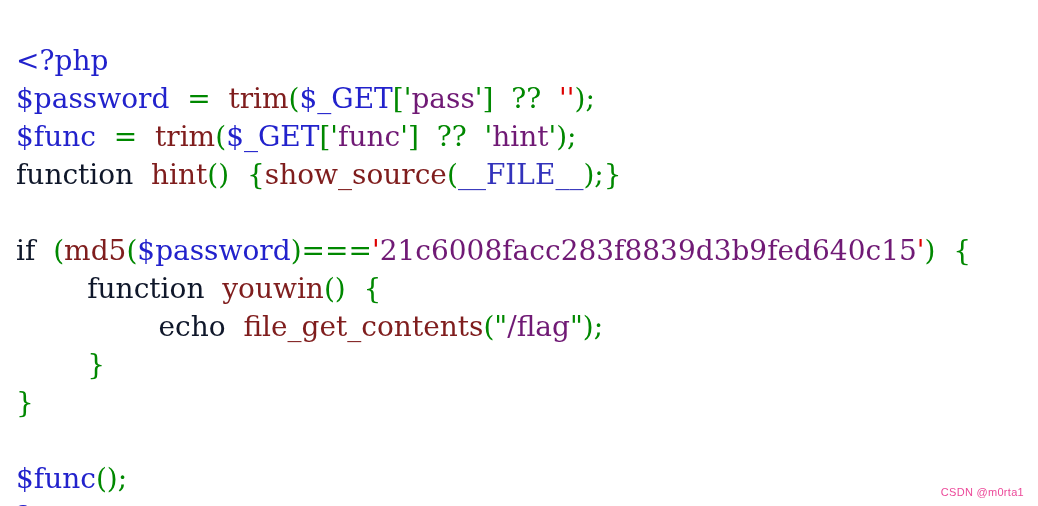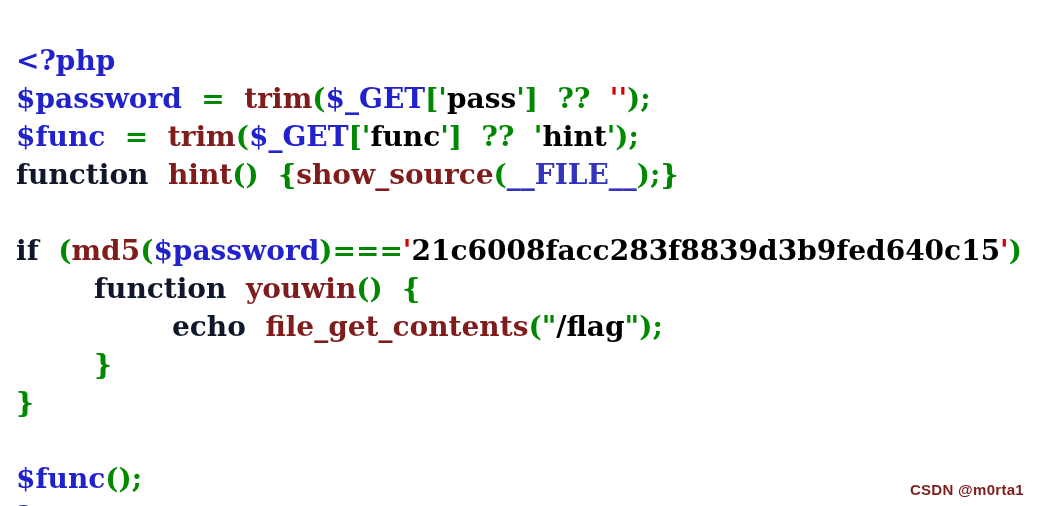--- a/index.html
+++ b/index.html
@@ -13,21 +13,20 @@
     height: 506px;
     overflow: hidden;
     font-family: "DejaVu Serif", "Liberation Serif", serif;
   }
 
   #page {
     position: relative;
     width: 1038px;
     height: 506px;
     background: #ffffff;
-    font-weight: bold;
   }
 
   #code-listing {
     position: absolute;
     left: 0;
     top: 0;
     width: 1038px;
     padding: 14px 0 0 16px;
     box-sizing: border-box;
     font-family: "DejaVu Serif", "Liberation Serif", serif;
@@ -48,32 +47,32 @@
   }
 
   
   .tok-tag      { color: #2222cc; }
   .tok-var      { color: #2222cc; }
   .tok-func     { color: #7f1d1d; }
   .tok-const    { color: #3333bb; }
   .tok-keyword  { color: #0f172a; }
   .tok-punct    { color: #008800; }
   .tok-op       { color: #008800; }
-  .tok-string   { color: #000000; }
+  .tok-string   { color: #701a75; }
   .tok-quote-g  { color: #008800; }
   .tok-quote-r  { color: #dd0000; }
   .tok-plain    { color: #222222; }
 
   #watermark {
     position: absolute;
     right: 14px;
     bottom: 8px;
     font-family: "Liberation Sans", sans-serif;
-    font-size: 15px;
-    color: #7f1d1d;
+    font-size: 11px;
+    color: #ec4899;
     letter-spacing: 0.3px;
     white-space: pre;
   }
 </style>
 </head>
 <body>
 
 <div id="page">
 
   <pre id="code-listing"><div class="code-line"><span class="tok-tag">&lt;?php</span></div><div class="code-line"><span class="tok-var">$password</span><span class="tok-plain">  </span><span class="tok-op">=</span><span class="tok-plain">  </span><span class="tok-func">trim</span><span class="tok-punct">(</span><span class="tok-var">$_GET</span><span class="tok-punct">[</span><span class="tok-quote-g">'</span><span class="tok-string">pass</span><span class="tok-quote-g">'</span><span class="tok-punct">]</span><span class="tok-plain">  </span><span class="tok-op">??</span><span class="tok-plain">  </span><span class="tok-quote-r">''</span><span class="tok-punct">)</span><span class="tok-punct">;</span></div><div class="code-line"><span class="tok-var">$func</span><span class="tok-plain">  </span><span class="tok-op">=</span><span class="tok-plain">  </span><span class="tok-func">trim</span><span class="tok-punct">(</span><span class="tok-var">$_GET</span><span class="tok-punct">[</span><span class="tok-quote-g">'</span><span class="tok-string">func</span><span class="tok-quote-g">'</span><span class="tok-punct">]</span><span class="tok-plain">  </span><span class="tok-op">??</span><span class="tok-plain">  </span><span class="tok-quote-g">'</span><span class="tok-string">hint</span><span class="tok-quote-g">'</span><span class="tok-punct">)</span><span class="tok-punct">;</span></div><div class="code-line"><span class="tok-keyword">function</span><span class="tok-plain">  </span><span class="tok-func">hint</span><span class="tok-punct">()</span><span class="tok-plain">  </span><span class="tok-punct">{</span><span class="tok-func">show_source</span><span class="tok-punct">(</span><span class="tok-const">__FILE__</span><span class="tok-punct">)</span><span class="tok-punct">;</span><span class="tok-punct">}</span></div><div class="code-line blank">​</div><div class="code-line"><span class="tok-keyword">if</span><span class="tok-plain">  </span><span class="tok-punct">(</span><span class="tok-func">md5</span><span class="tok-punct">(</span><span class="tok-var">$password</span><span class="tok-punct">)</span><span class="tok-op">===</span><span class="tok-quote-r">'</span><span class="tok-string">21c6008facc283f8839d3b9fed640c15</span><span class="tok-quote-r">'</span><span class="tok-punct">)</span><span class="tok-plain">  </span><span class="tok-punct">{</span></div><div class="code-line"><span class="tok-plain">        </span><span class="tok-keyword">function</span><span class="tok-plain">  </span><span class="tok-func">youwin</span><span class="tok-punct">()</span><span class="tok-plain">  </span><span class="tok-punct">{</span></div><div class="code-line"><span class="tok-plain">                </span><span class="tok-keyword">echo</span><span class="tok-plain">  </span><span class="tok-func">file_get_contents</span><span class="tok-punct">(</span><span class="tok-quote-g">"</span><span class="tok-string">/flag</span><span class="tok-quote-g">"</span><span class="tok-punct">)</span><span class="tok-punct">;</span></div><div class="code-line"><span class="tok-plain">        </span><span class="tok-punct">}</span></div><div class="code-line"><span class="tok-punct">}</span></div><div class="code-line blank">​</div><div class="code-line"><span class="tok-var">$func</span><span class="tok-punct">()</span><span class="tok-punct">;</span></div><div class="code-line"><span class="tok-tag">?&gt;</span></div></pre>

